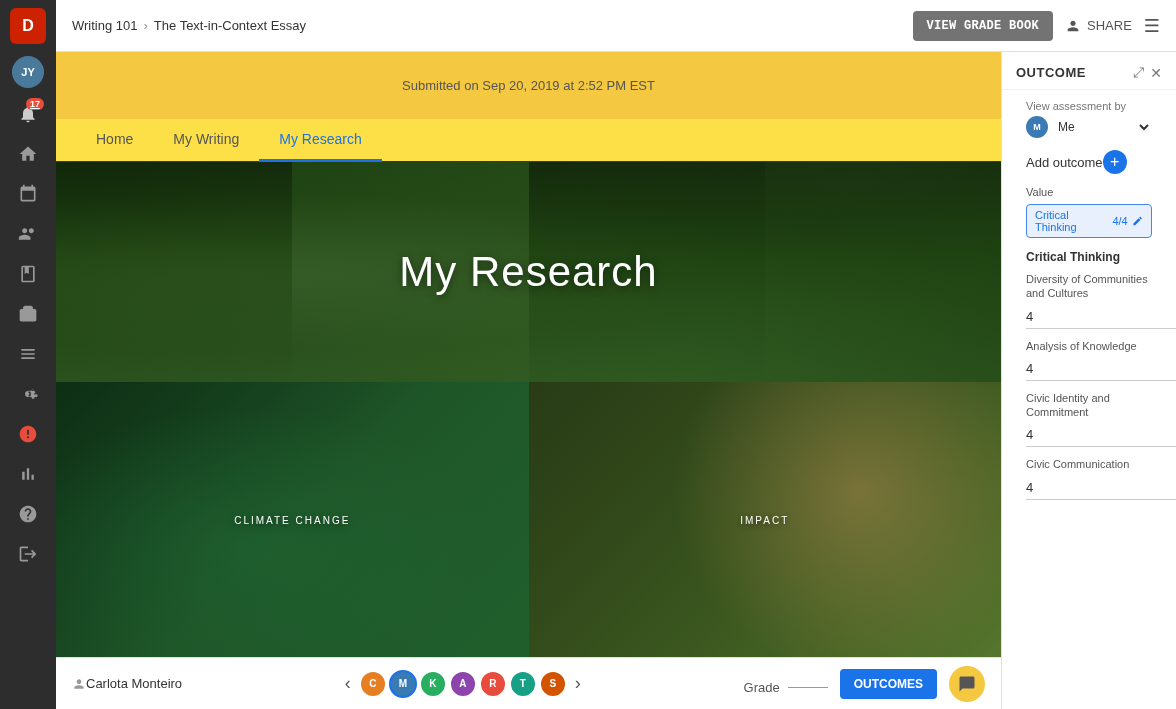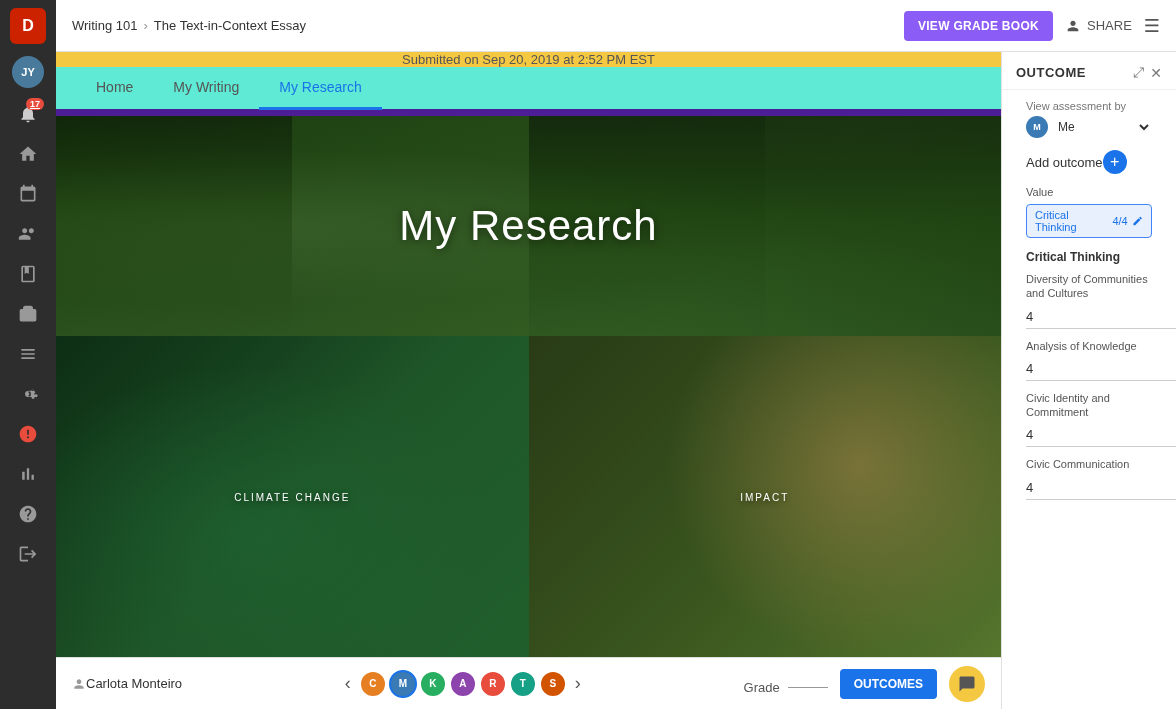--- a/index.html
+++ b/index.html
@@ -78,29 +78,30 @@
       display: flex; align-items: center; gap: 6px;
       font-size: 13px; color: #555;
       flex: 1;
     }
     .breadcrumb span { color: #333; }
     .breadcrumb .sep { color: #999; }
     .top-bar-actions {
       display: flex; align-items: center; gap: 12px;
     }
     .btn-view-grade {
-      background: #8b5cf6;
+      background: #737373;
       color: white;
       border: none;
       border-radius: 4px;
       padding: 8px 14px;
       font-size: 12px;
       font-weight: 600;
       cursor: pointer;
       letter-spacing: 0.3px;
+      font-family: Liberation Mono, monospace;
     }
     .btn-share {
       display: flex; align-items: center; gap: 6px;
       background: none; border: none;
       color: #555; font-size: 13px; cursor: pointer;
     }
     .hamburger {
       background: none; border: none; cursor: pointer;
       color: #555; font-size: 18px;
     }
@@ -117,31 +118,31 @@
       flex: 1;
       display: flex;
       flex-direction: column;
       overflow: hidden;
       background: #fff;
     }
 
     
     .submission-banner {
       background: #f5c842;
-      padding: 0;
+      padding: 26px;
       text-align: center;
       font-size: 13px;
       color: #555;
     }
 
     
     .tab-nav {
       display: flex;
-      border-bottom: 7px solid #4c1d95;
-      background: #5eead4;
+      border-bottom: 1px solid #4c1d95;
+      background: #fde047;
       padding: 0 20px;
     }
     .tab-item {
       padding: 12px 20px;
       font-size: 14px;
       color: #555;
       cursor: pointer;
       border-bottom: 3px solid transparent;
       margin-bottom: -1px;
     }

